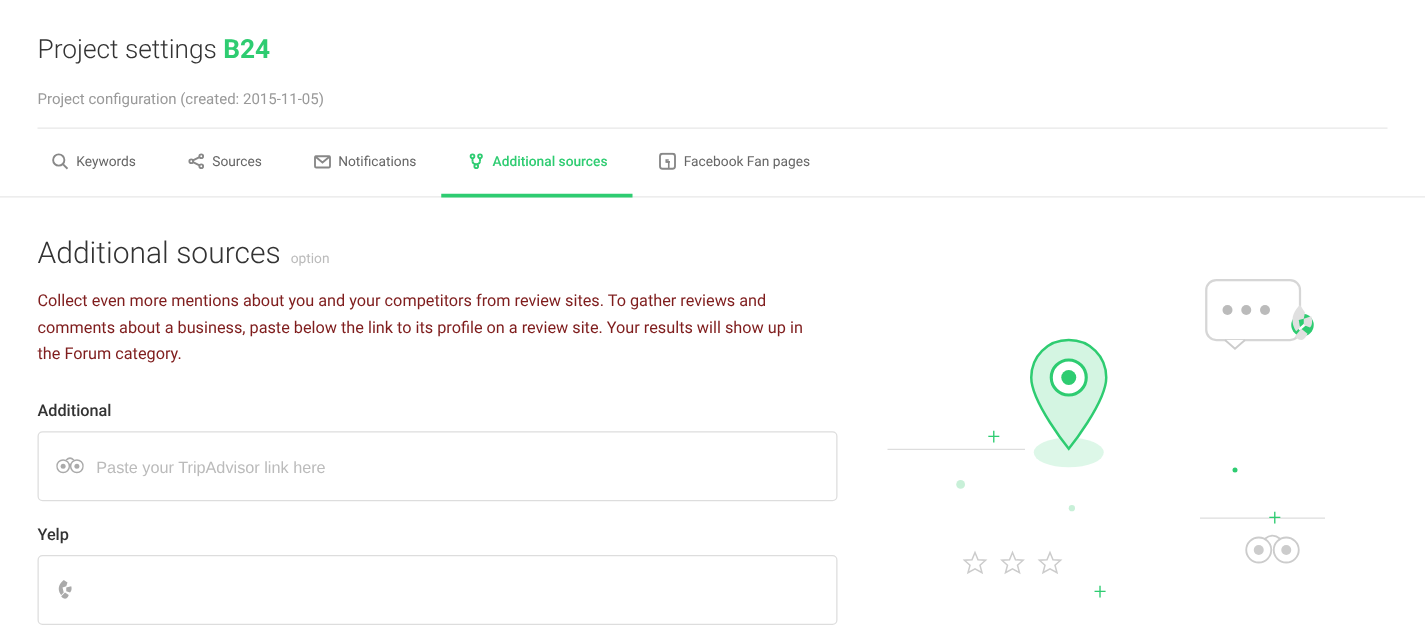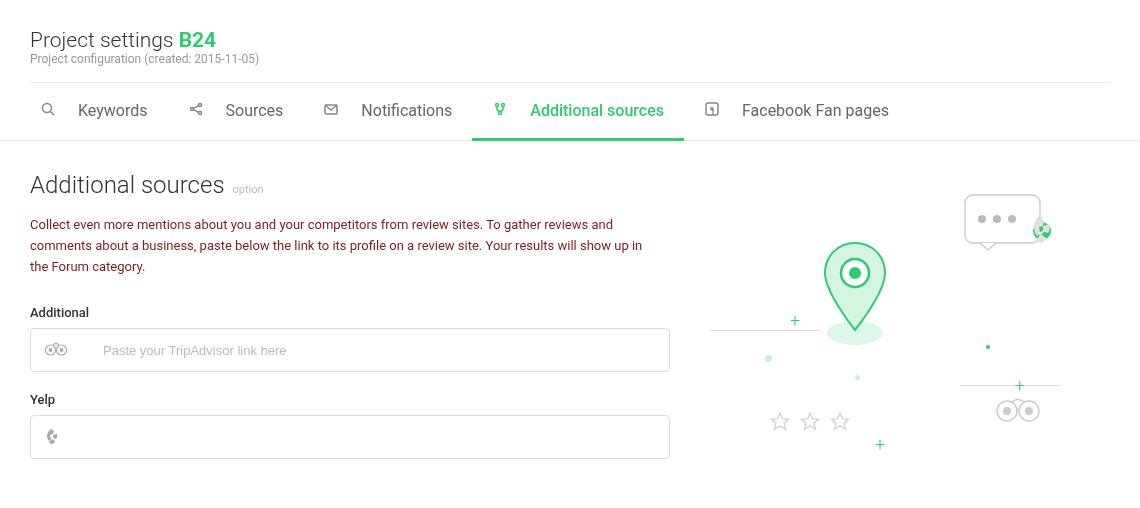--- a/index.html
+++ b/index.html
@@ -23,41 +23,42 @@
     }
 
     .page-title strong {
       font-weight: 700;
       color: #2ecc71;
     }
 
     .page-subtitle {
       font-size: 12px;
       color: #999;
-      margin-top: 0;
+      margin-top: 20px;
     }
 
     .divider {
       border: none;
       border-top: 1px solid #e8e8e8;
       margin: 0 30px;
     }
 
     .tabs-bar {
       display: flex;
       align-items: stretch;
       padding: 0 20px;
       border-bottom: 1px solid #e8e8e8;
     }
 
     .tab {
       display: flex;
-      gap: 22px;
+      align-items: center;
+      gap: 5px;
       padding: 18px 20px;
-      font-size: 16px;
+      font-size: 11px;
       color: #666;
       cursor: pointer;
       border-bottom: 3px solid transparent;
       white-space: nowrap;
       text-decoration: none;
       transition: color 0.2s;
       margin-bottom: -1px;
     }
 
     .tab.active {
@@ -119,23 +120,22 @@
       color: #333;
       margin-bottom: 8px;
     }
 
     .input-wrapper {
       display: flex;
       align-items: center;
       border: 1px solid #ddd;
       border-radius: 4px;
       padding: 0 14px;
-      height: 44px;
+      height: 56px;
       background: #fff;
-      gap: 26px;
     }
 
     .input-icon {
       margin-right: 10px;
       color: #aaa;
       display: flex;
       align-items: center;
     }
 
     .input-field {

